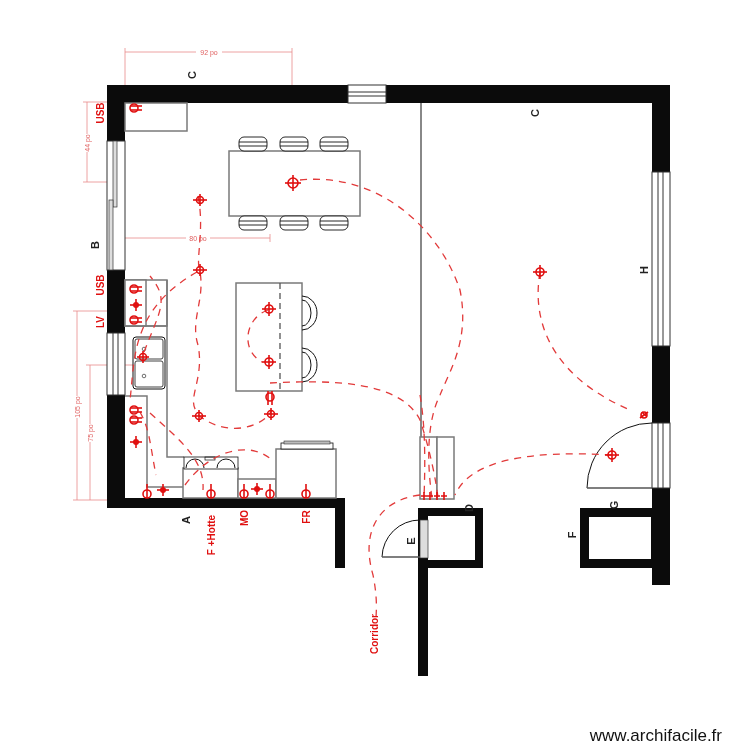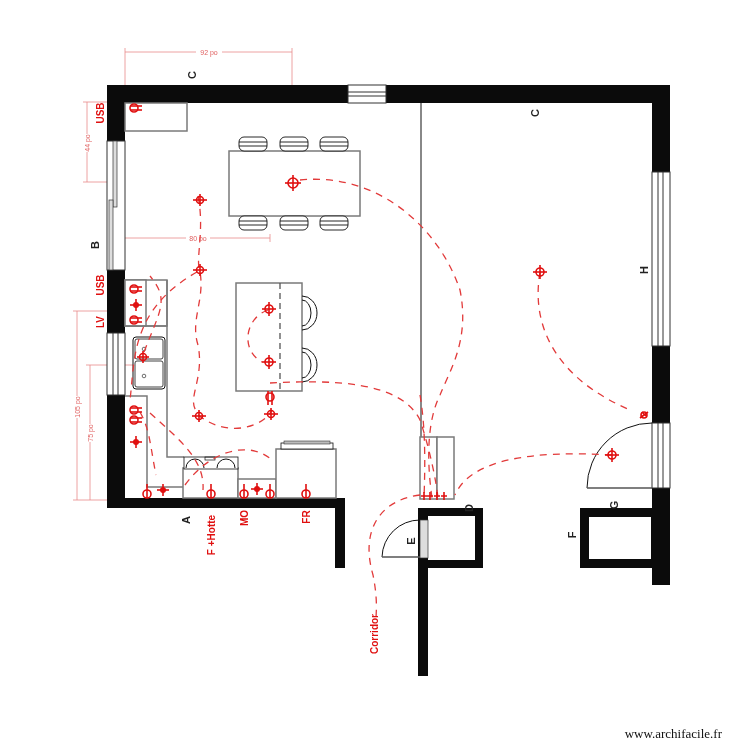--- a/index.html
+++ b/index.html
@@ -10,21 +10,21 @@
   .furn { fill: #ffffff; stroke: #7a7a7a; stroke-width: 1.5; }
   .blk { fill: none; stroke: #111; stroke-width: 1; }
   .win { fill: #ffffff; stroke: #333; stroke-width: 1; }
   .wire { fill: none; stroke: #e23a3a; stroke-width: 1.3; stroke-dasharray: 7 6; }
   .dim { stroke: #e88a8a; stroke-width: 0.8; fill: none; }
   .dimtxt { fill: #e06060; font-size: 7px; font-family: "Liberation Sans", sans-serif; }
   .lbl { fill: #222; font-size: 11px; font-weight: bold; font-family: "Liberation Sans", sans-serif; }
   .rlbl { fill: #e01010; font-size: 10px; font-weight: bold; font-family: "Liberation Sans", sans-serif; }
   .elec { fill: none; stroke: #e01010; stroke-width: 1.6; }
   .elecf { fill: #e01010; }
-  .footer { position: absolute; right: 28px; top: 726px; font-size: 13px; color: #111; font-family: Liberation Serif, serif; }
+  .footer { position: absolute; right: 28px; top: 726px; font-size: 17px; color: #111; font-family: Liberation Sans, sans-serif; }
 </style>
 </head>
 <body>
 
 <svg id="plan" viewBox="0 0 750 750" xmlns="http://www.w3.org/2000/svg">
 
   <g>
     <line class="dim" x1="125" y1="52" x2="292" y2="52"></line>
     <line class="dim" x1="125" y1="48" x2="125" y2="86"></line>
     <line class="dim" x1="292" y1="48" x2="292" y2="86"></line>

